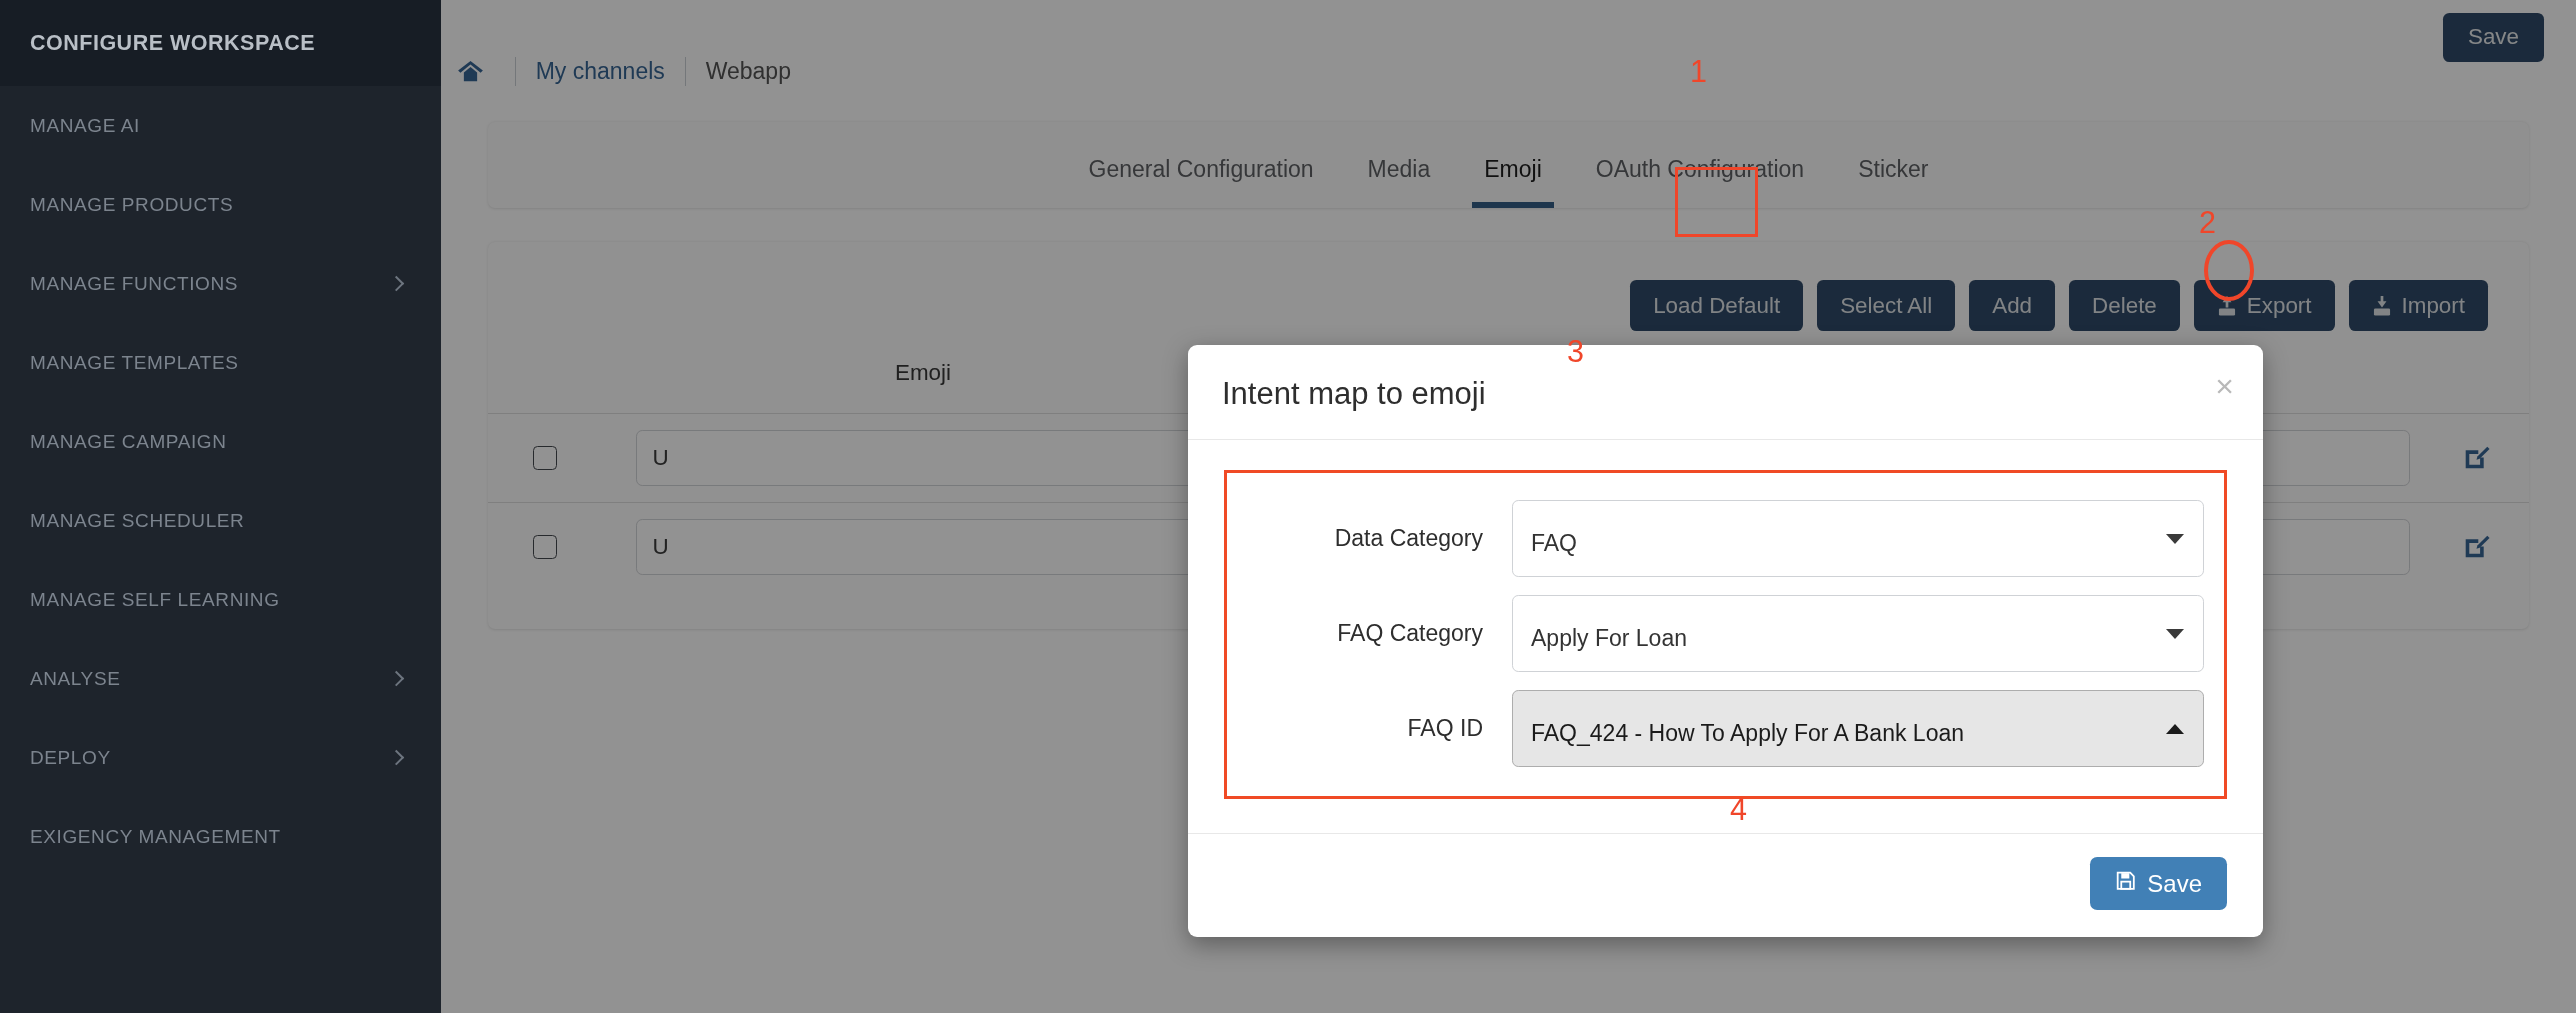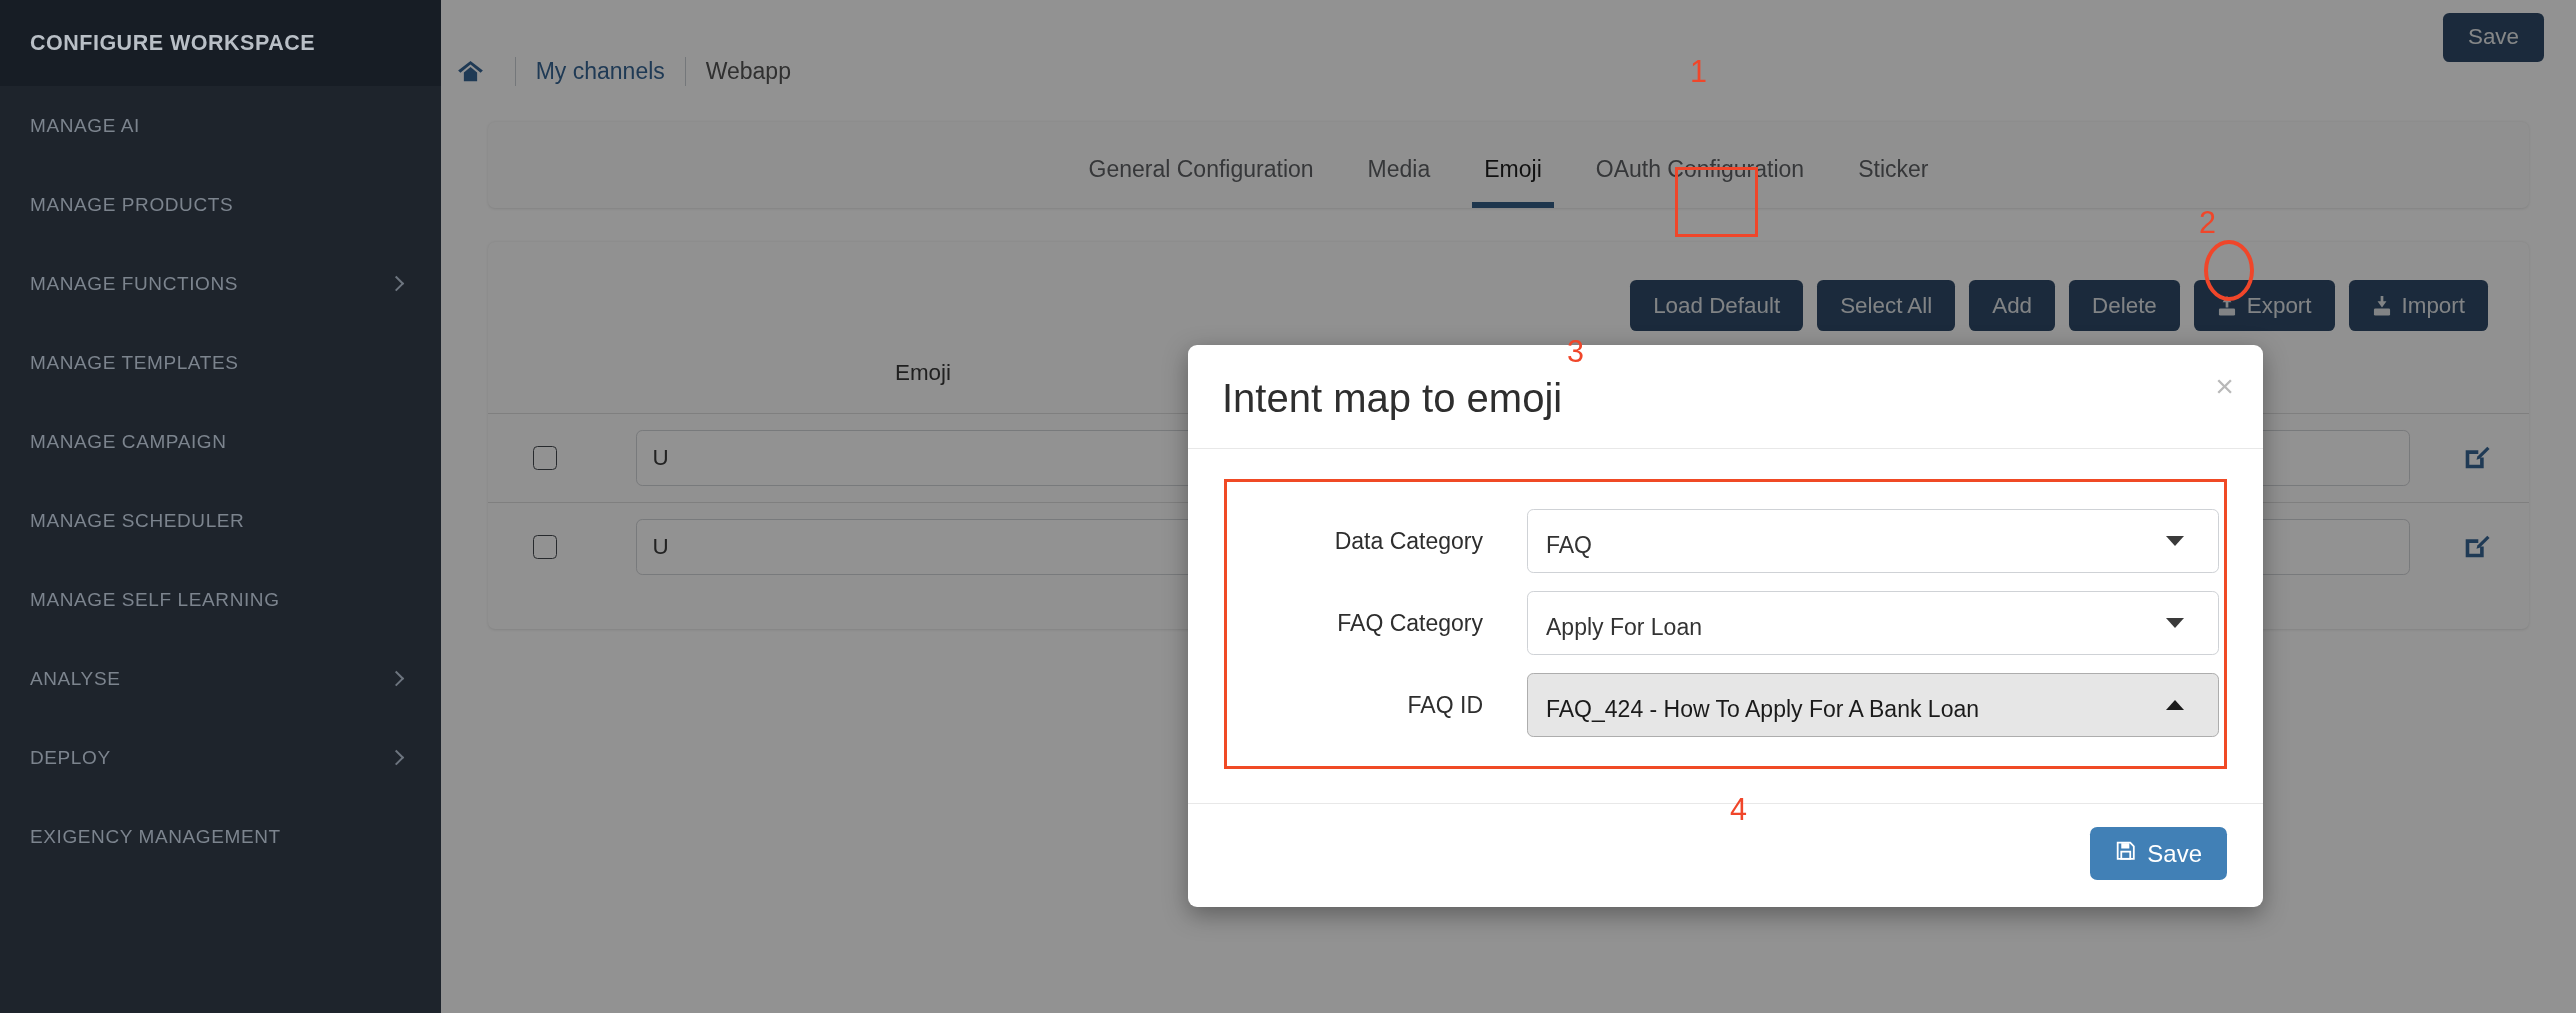--- a/index.html
+++ b/index.html
@@ -230,21 +230,21 @@
     border-radius: 9px;
     box-shadow: 0 7.2px 25px rgba(0,0,0,.35);
     z-index: 60;
   }
   #modal-header {
     padding: 30.5px 34px 27px 34px;
     border-bottom: 0.9px solid #e8e8e8;
     position: relative;
   }
   #modal-title {
-    font-size: 40px;
+    font-size: 31px;
     color: #2e2e2e;
   }
   #modal-close {
     position: absolute;
     right: 29px; top: 25px;
     font-size: 32px;
     color: #b9b9b9;
     background: none; border: none;
     cursor: pointer;
     line-height: 1;
@@ -270,32 +270,31 @@
     padding-right: 29px;
     font-size: 23px;
     color: #2e2e2e;
   }
   .field-ctl {
     flex: 1 1 auto;
     position: relative;
   }
   .sel {
     width: 100%;
-    height: 64px;
+    height: 77px;
     border: 0.9px solid #cfd2d6;
     border-radius: 6.3px;
     background: #fff;
     font-size: 23px;
     color: #333;
     padding: 8px 47px 0 18px;
     font-family: "Liberation Sans", sans-serif;
     appearance: none;
     -webkit-appearance: none;
     cursor: pointer;
-    margin-left: 15px;
   }
   .sel.open-sel {
     background: #e6e6e6;
     border-color: #adadad;
     color: #1b1b1b;
   }
   .caret {
     position: absolute;
     right: 20px; top: 50%;
     transform: translateY(-50%);

